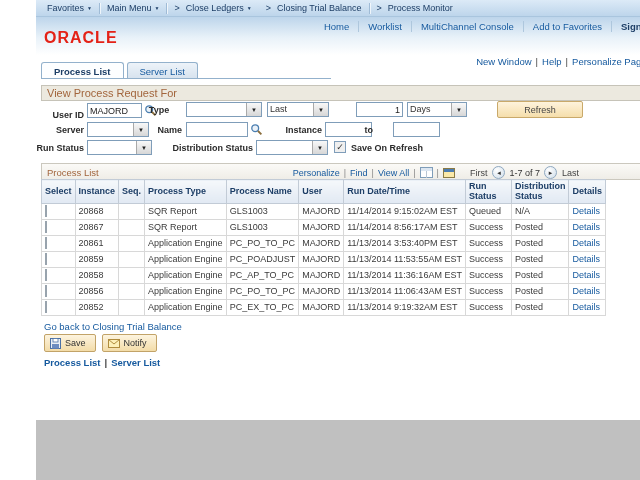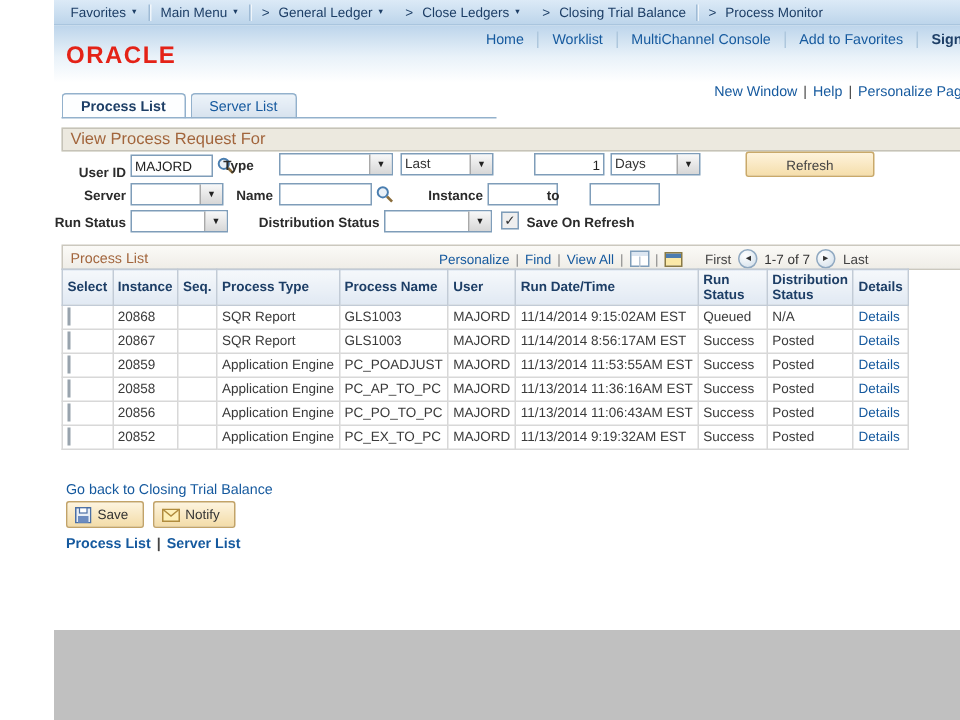--- a/index.html
+++ b/index.html
@@ -111,21 +111,20 @@
 </head>
 <body>
 
 <div class="page">
 
   <div class="breadcrumb-bar">
     <span class="bc-item caret">Favorites</span>
     <span class="bc-sep"></span>
     <span class="bc-item caret">Main Menu</span>
     <span class="bc-sep"></span>
-    <span class="bc-item caret bc-arrow">General Ledger</span>
     <span class="bc-item caret bc-arrow">Close Ledgers</span>
     <span class="bc-item bc-arrow">Closing Trial Balance</span>
     <span class="bc-sep"></span>
     <span class="bc-item bc-arrow">Process Monitor</span>
   </div>
 
   <div class="masthead">
     <div class="top-links">
       <span class="tl">Home</span>
       <span class="tl">Worklist</span>
@@ -271,20 +270,32 @@
         <td><span class="details-link">Details</span></td>
       </tr>
       <tr>
         <td><span class="row-check"></span></td>
         <td>20867</td>
         <td></td>
         <td>SQR Report</td>
         <td>GLS1003</td>
         <td>MAJORD</td>
         <td>11/14/2014 8:56:17AM EST</td>
+        <td>Success</td>
+        <td>Posted</td>
+        <td><span class="details-link">Details</span></td>
+      </tr>
+      <tr>
+        <td><span class="row-check"></span></td>
+        <td>20861</td>
+        <td></td>
+        <td>Application Engine</td>
+        <td>PC_PO_TO_PC</td>
+        <td>MAJORD</td>
+        <td>11/13/2014 3:53:40PM EST</td>
         <td>Success</td>
         <td>Posted</td>
         <td><span class="details-link">Details</span></td>
       </tr>
       <tr>
         <td><span class="row-check"></span></td>
         <td>20859</td>
         <td></td>
         <td>Application Engine</td>
         <td>PC_POADJUST</td>

